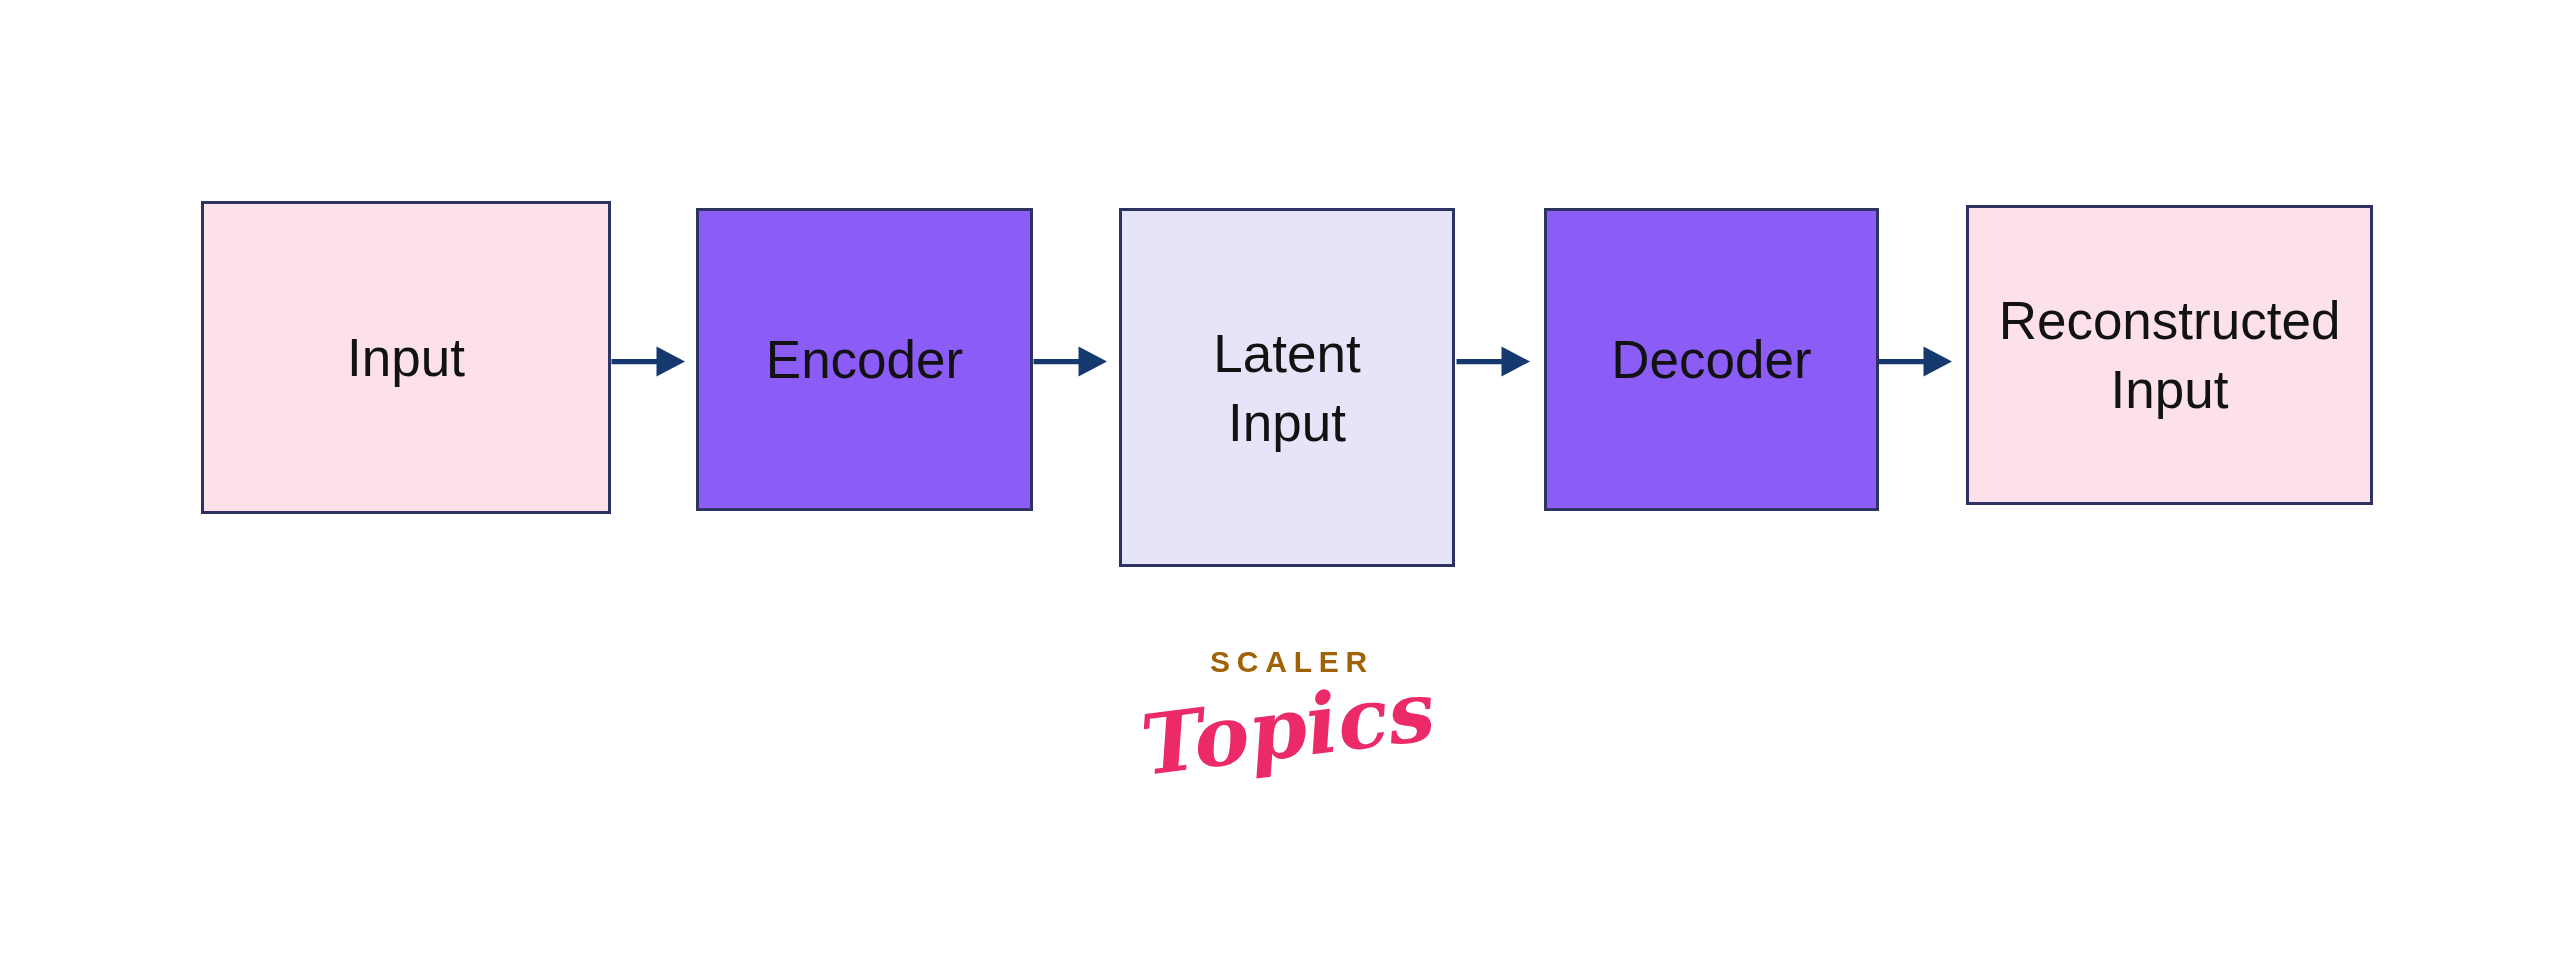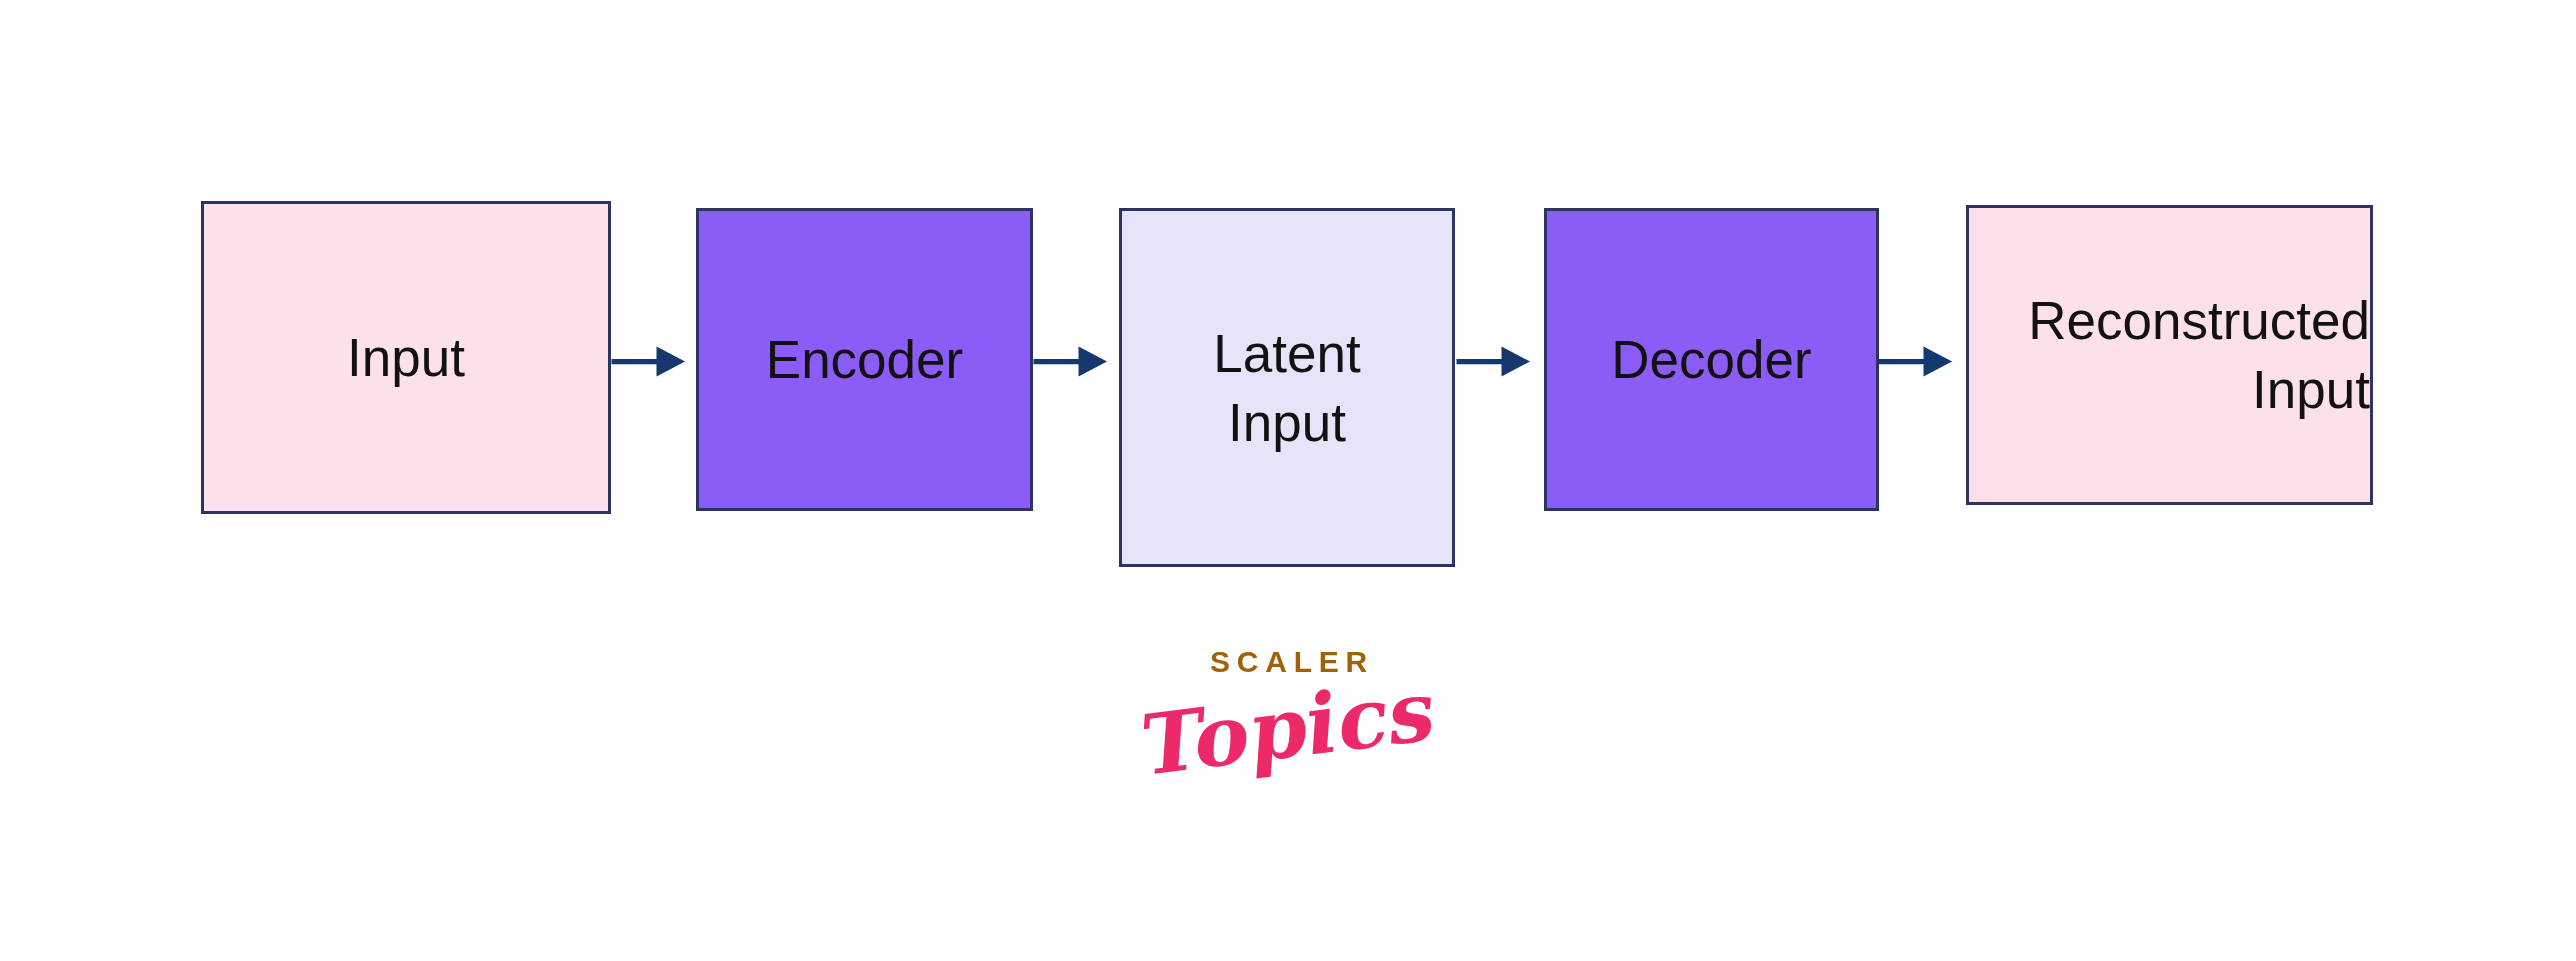--- a/index.html
+++ b/index.html
@@ -31,21 +31,21 @@
     line-height: 69px;
   }
   .fill-pink     { background: #fce1ea; }
   .fill-cyan     { background: #8b5cf6; }
   .fill-lavender { background: #e6e4f8; }
 
   #box-input   { left: 201px;  top: 201px; width: 410px; height: 313px; text-align: right; }
   #box-encoder { left: 696px;  top: 208px; width: 337px; height: 303px; }
   #box-latent  { left: 1119px; top: 208px; width: 336px; height: 359px; }
   #box-decoder { left: 1544px; top: 208px; width: 335px; height: 303px; }
-  #box-recon   { left: 1966px; top: 205px; width: 407px; height: 300px; align-items: flex-end; }
+  #box-recon   { left: 1966px; top: 205px; width: 407px; height: 300px; }
 
   .box-line { display: block; }
 
   .arrow {
     position: absolute;
     top: 339px;
     width: 76px;
     height: 45px;
   }
   .arrow line    { stroke: #15386f; stroke-width: 7; }

